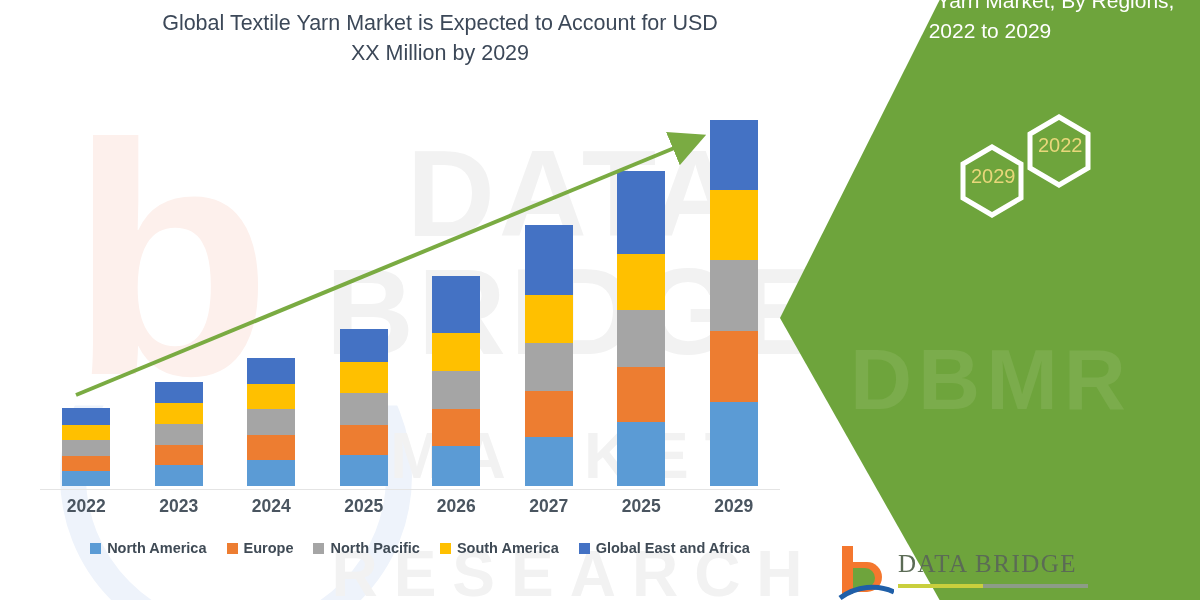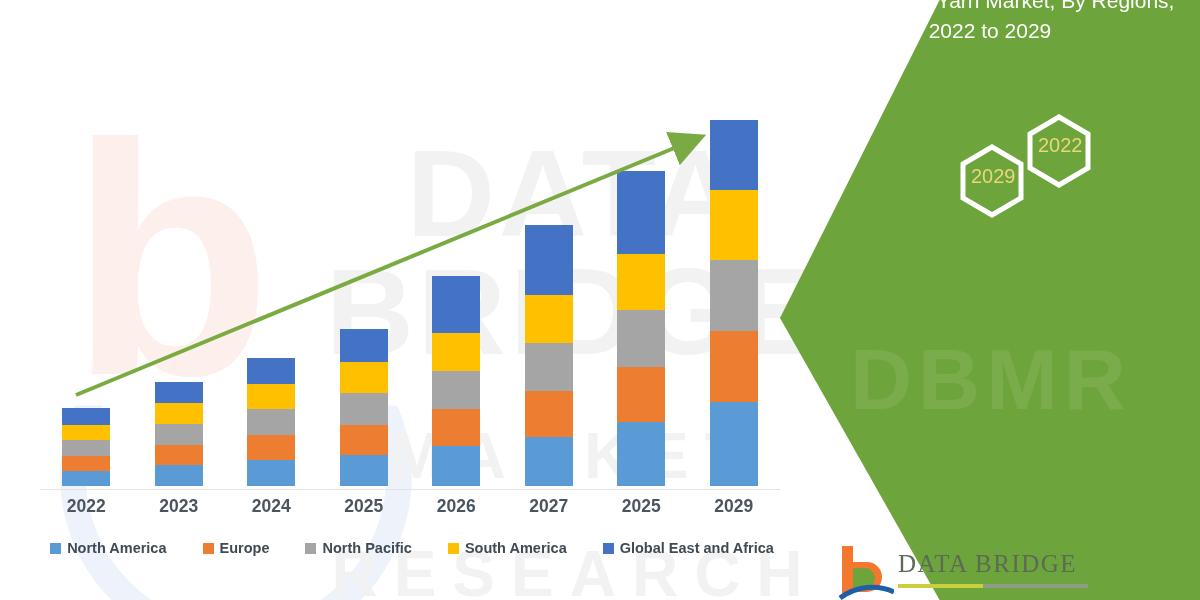--- a/index.html
+++ b/index.html
@@ -46,22 +46,22 @@
   .bar-slot{flex:1;display:flex;justify-content:center;align-items:flex-end;height:100%;}
   .bar{width:48px;display:flex;flex-direction:column;}
   .seg{width:100%;}
 
   
   .xlabels{position:absolute;left:40px;top:496px;width:740px;display:flex;}
   .xlabel{flex:1;text-align:center;font-size:17.5px;font-weight:700;color:#4a5560;}
 
   
   .legend{
-    position:absolute;left:32px;top:540px;width:760px;
-    display:flex;justify-content:center;align-items:flex-end;gap:36px;
+    position:absolute;left:40px;top:540px;width:760px;
+    display:flex;justify-content:center;align-items:flex-end;gap:20px;
   }
   .legend-item{display:flex;align-items:center;gap:6px;font-size:14.5px;font-weight:700;color:#3f4a55;}
   .swatch{width:11px;height:11px;display:inline-block;}
 
   
   .green-panel{
     position:absolute;right:0;top:0;width:420px;height:600px;
     background:#6ea43c;
     clip-path:polygon(100% 0%, 100% 100%, 38% 100%, 0% 53%, 38% 0%);
   }
@@ -98,20 +98,21 @@
 
 <div id="stage">
 
   <div class="wm-b">b</div>
   <div class="wm-arc"></div>
   <div class="wm-text">
     <span>DATA BRIDGE</span>
     <span class="l2">MARKET RESEARCH</span>
   </div>
 
+  <div class="main-title">Global Textile Yarn Market is Expected to Account for USD XX Million by 2029</div>
 
   <div class="chart">
     <div class="bars" id="bars">
         <div class="bar-slot">
           <div class="bar">
             <div class="seg" title="Middle East and Africa 2022" style="background: rgb(68, 114, 196); height: 16.47px;"></div>
             <div class="seg" title="South America 2022" style="background: rgb(255, 192, 0); height: 14.64px;"></div>
             <div class="seg" title="Asia Pacific 2022" style="background: rgb(165, 165, 165); height: 16.47px;"></div>
             <div class="seg" title="Europe 2022" style="background: rgb(237, 125, 49); height: 14.64px;"></div>
             <div class="seg" title="North America 2022" style="background: rgb(91, 155, 213); height: 15.372px;"></div>

